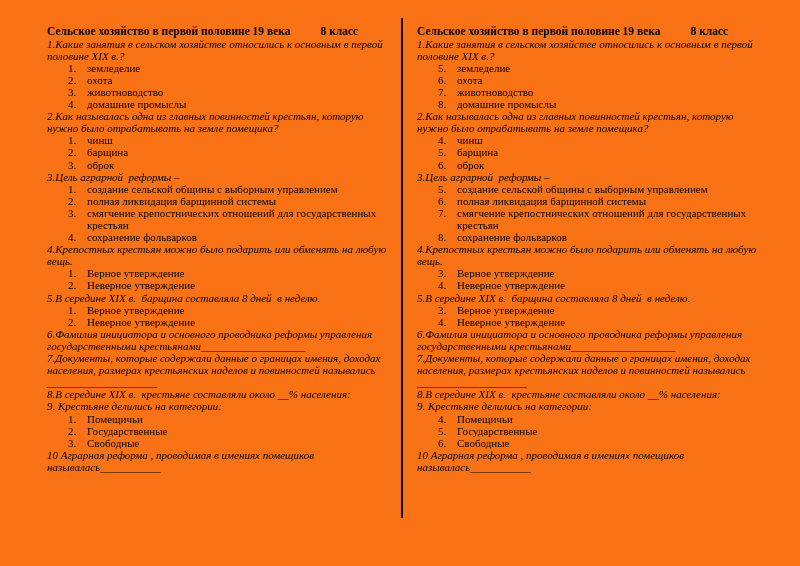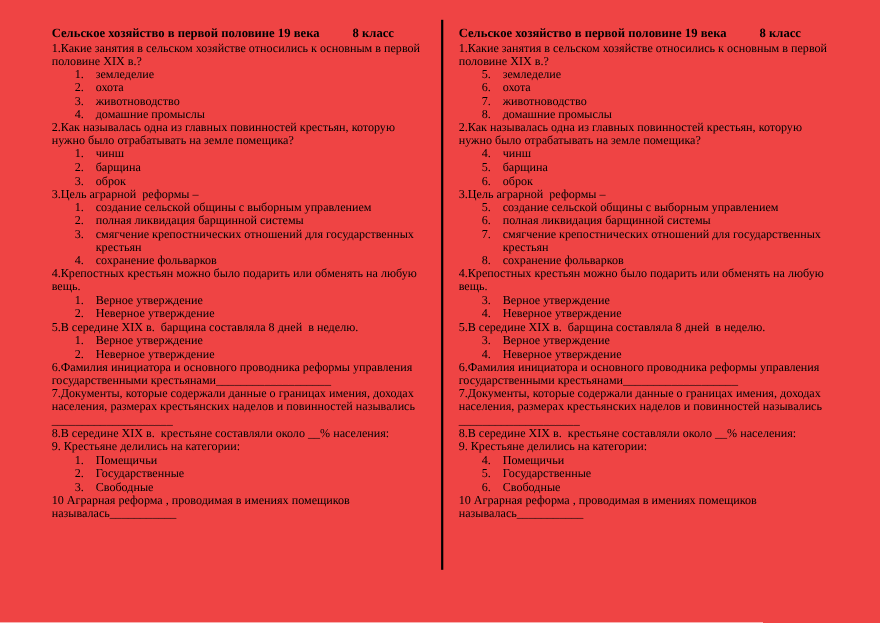--- a/index.html
+++ b/index.html
@@ -4,21 +4,21 @@
 <style>
   html, body {
     margin: 0;
     padding: 0;
     background: #ffffff;
   }
   .page {
     position: relative;
     width: 800px;
     height: 566px;
-    background: #ef4444;
+    background: #f97316;
     overflow: hidden;
     font-family: "Liberation Serif", "DejaVu Serif", serif;
     font-size: 11px;
     line-height: 12.1px;
     color: #000000;
   }
   .divider {
     position: absolute;
     left: 401px;
     top: 18px;
@@ -41,20 +41,21 @@
     white-space: pre;
   }
   .title-gap {
     display: inline-block;
     width: 30px;
     flex: 0 0 30px;
   }
   .text-line {
     height: 12.1px;
     white-space: pre;
+    font-style: italic;
   }
   .option-line {
     display: flex;
     padding-left: 21px;
     height: 12.1px;
     white-space: pre;
   }
   .option-num {
     flex: 0 0 19px;
     width: 19px;

